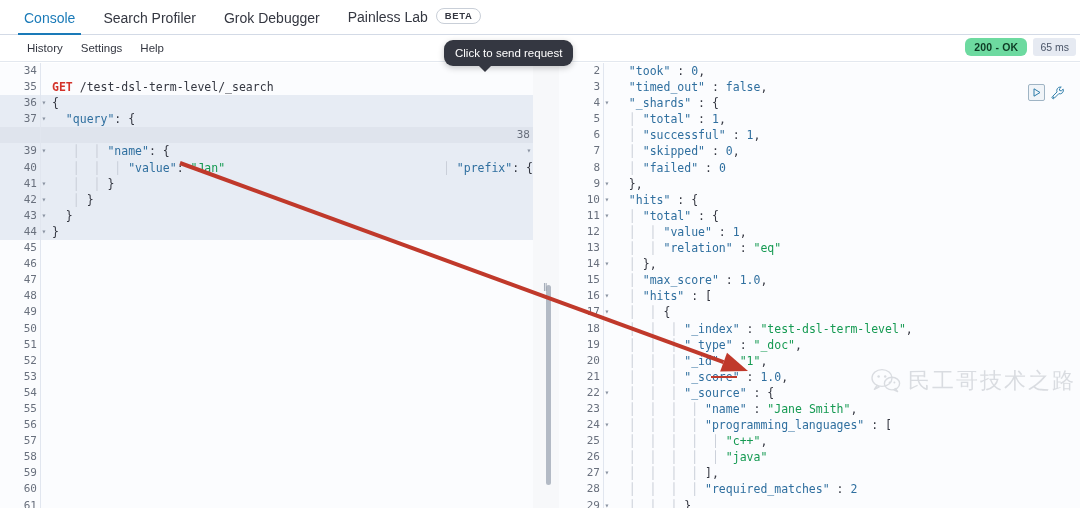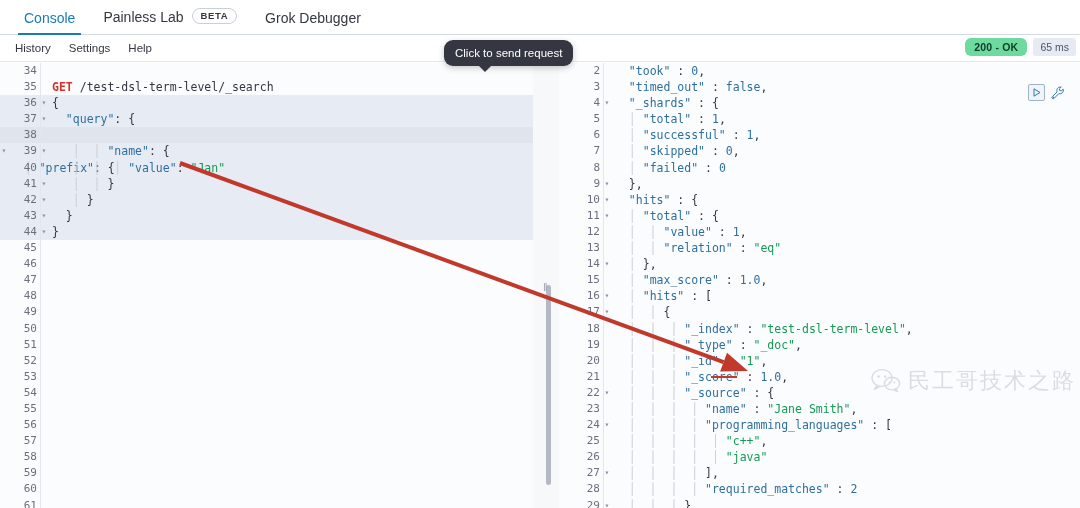--- a/index.html
+++ b/index.html
@@ -32,21 +32,21 @@
     display:inline-flex; align-items:center; justify-content:center;
     border:1px solid #c9cfd8; border-radius:10px;
     font-size:9.5px; font-weight:700; letter-spacing:.6px;
     color:#343741; padding:2px 8px 3px 8px; background:#fff;
     position:relative; top:-1px;
   }
 
   
   .submenu {
     height: 27px; display:flex; align-items:center; gap:18px;
-    padding-left: 15px; background:#fff; position:relative;
+    padding-left: 27px; background:#fff; position:relative;
     border-bottom: 1px solid #e3e8ef;
   }
   .submenu-item { font-size:11.5px; color:#343741; cursor:pointer; }
 
   .status-wrap {
     position:absolute; right:4px; top:3px; display:flex; align-items:center; gap:6px;
   }
   .status-badge {
     background:#6ddaa0; color:#0d3b24; font-size:10.5px; font-weight:700;
     padding:3px 9px; border-radius:6px; letter-spacing:.2px;
@@ -73,21 +73,21 @@
   .panes { position:absolute; left:0; top:63px; right:0; bottom:0; display:flex; }
   .pane { position:relative; height:445px; overflow:hidden; }
   .pane-left  { width:533px; background:#fbfcfe; }
   .pane-split { width:26px; background:#f7f8fa; position:relative; }
   .pane-right { flex:1; background:#fbfcfe; }
 
   .code {
     font-family:"DejaVu Sans Mono","Liberation Mono",monospace;
     font-size:11.5px; line-height:16.1px; white-space:pre;
   }
-  .row { display:flex; height:16.1px; align-items:flex-start; }
+  .row { display:flex; height:16.1px; align-items:flex-end; }
   .gut {
     width:40px; min-width:40px; text-align:right; padding-right:3px;
     color:#69707d; font-family:"DejaVu Sans Mono",monospace; font-size:11px;
     user-select:none;
   }
   .pane-right .gut { width:44px; min-width:44px; }
   .fold { width:8px; min-width:8px; color:#8a93a2; font-size:8px; text-align:center; }
   .txt { padding-left:4px; color:#343741; }
 
   .row.hl { background:#dfe4ed;flex-direction:column; }
@@ -152,25 +152,28 @@
 </head>
 <body>
 
 <div id="app">
 
   <div class="tabbar">
     <div class="tab active">
       <span>Console</span>
     </div>
     <div class="tab">
+      <span>Search Profiler</span>
+    </div>
+    <div class="tab">
+      <span>Grok Debugger</span>
+    </div>
+    <div class="tab">
       <span>Painless Lab</span>
       <span class="beta-badge">BETA</span>
-    </div>
-    <div class="tab">
-      <span>Grok Debugger</span>
     </div>
   </div>
 
   <div class="submenu">
     <span class="submenu-item">History</span>
     <span class="submenu-item">Settings</span>
     <span class="submenu-item">Help</span>
 
     <div class="status-wrap">
       <span class="status-badge">200 - OK</span>

